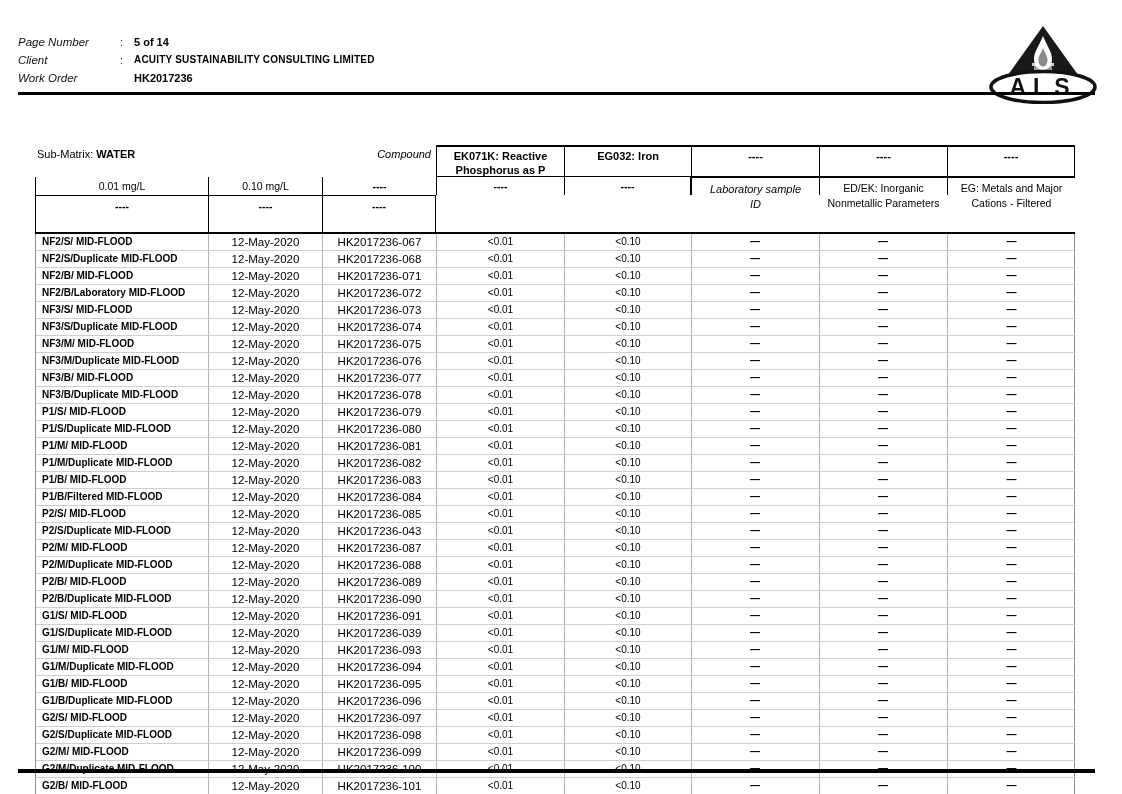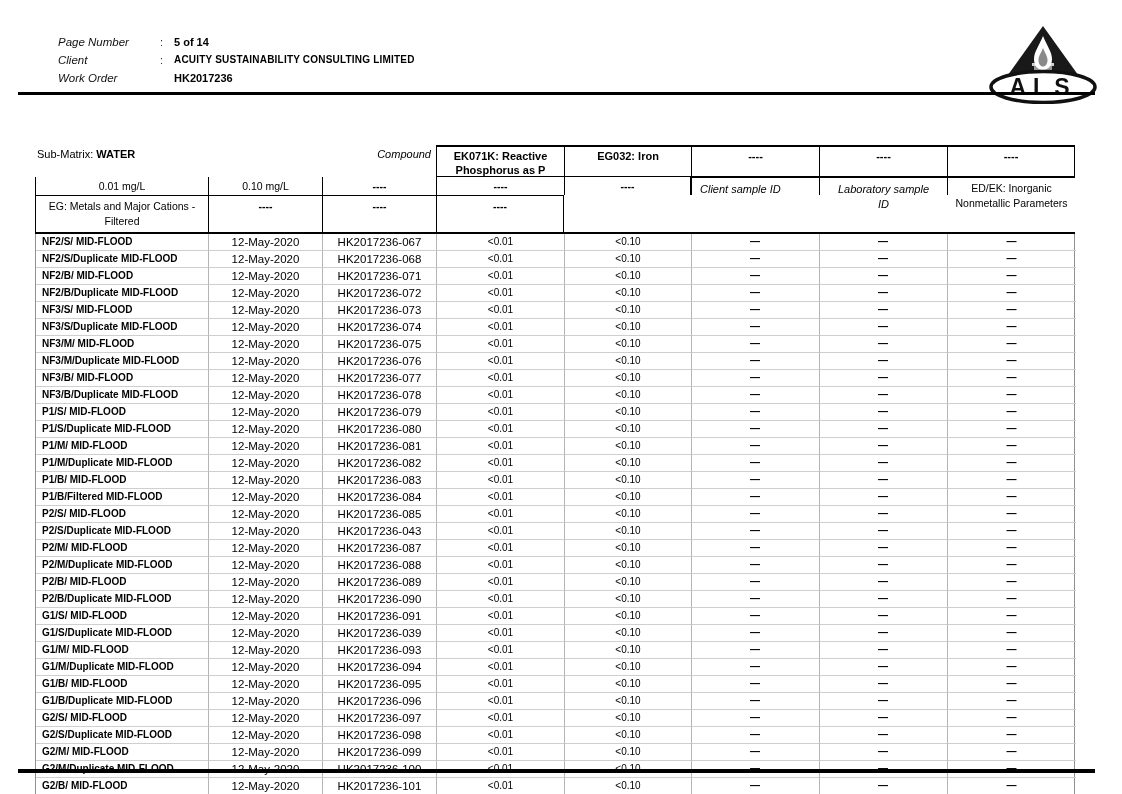--- a/index.html
+++ b/index.html
@@ -1,21 +1,21 @@
 <!DOCTYPE html>
 <html><head>
 <meta charset="utf-8">
 <style>
   html,body{margin:0;padding:0;background:#fff;}
   body{width:1122px;height:794px;position:relative;font-family:"Liberation Sans",sans-serif;color:#000;overflow:hidden;}
   .abs{position:absolute;}
 
   
   .letterhead{left:18px;top:36px;}
-  .lh-row{display:flex;height:18px;align-items:flex-start;margin-left:40px;}
+  .lh-row{display:flex;height:18px;align-items:flex-start;}
   .lh-label{width:102px;font-style:italic;font-size:11.5px;color:#111;}
   .lh-colon{width:14px;font-size:11px;color:#333;}
   .lh-value{font-weight:bold;font-size:11px;}
   .lh-value.small{font-size:10px;letter-spacing:.2px;}
 
   .rule-top{left:18px;top:92px;width:1077px;height:3px;background:#000;}
   .rule-bottom{left:18px;top:769px;width:1077px;height:3.5px;background:#000;}
 
   
   .logo{left:988px;top:24px;width:110px;height:80px;}
@@ -103,21 +103,20 @@
     <div class="hcell cmp top dash-h">----</div>
     <div class="hcell cmp top dash-h">----</div>
     <div class="hcell cmp top last dash-h">----</div>
 
     <div class="hcell lor first">0.01 mg/L</div>
     <div class="hcell lor">0.10 mg/L</div>
     <div class="hcell lor dash-h">----</div>
     <div class="hcell lor dash-h">----</div>
     <div class="hcell lor last dash-h">----</div>
 
-    <div class="hcell sub3 c1 italic">Client sample ID</div>
     <div class="hcell sub3 center italic">
       <div>Laboratory sample</div>
       <div>ID</div>
     </div>
     <div class="hcell sub3 grp">ED/EK: Inorganic Nonmetallic Parameters</div>
     <div class="hcell sub3 grp">EG: Metals and Major Cations - Filtered</div>
     <div class="hcell sub3 grp dash-h">----</div>
     <div class="hcell sub3 grp dash-h">----</div>
     <div class="hcell sub3 grp last dash-h">----</div>
   </div>
@@ -147,21 +146,21 @@
     <div class="bcell c-id">NF2/B/ MID-FLOOD</div>
     <div class="bcell c-date">12-May-2020</div>
     <div class="bcell c-lab">HK2017236-071</div>
     <div class="bcell c-val">&lt;0.01</div>
     <div class="bcell c-val">&lt;0.10</div>
     <div class="bcell c-dash">—</div>
     <div class="bcell c-dash">—</div>
     <div class="bcell c-dash">—</div>
   </div>
       <div style="display:contents">
-    <div class="bcell c-id">NF2/B/Duplicate MID-FLOOD</div>
+    <div class="bcell c-id">NF2/B/Laboratory MID-FLOOD</div>
     <div class="bcell c-date">12-May-2020</div>
     <div class="bcell c-lab">HK2017236-072</div>
     <div class="bcell c-val">&lt;0.01</div>
     <div class="bcell c-val">&lt;0.10</div>
     <div class="bcell c-dash">—</div>
     <div class="bcell c-dash">—</div>
     <div class="bcell c-dash">—</div>
   </div>
       <div style="display:contents">
     <div class="bcell c-id">NF3/S/ MID-FLOOD</div>

